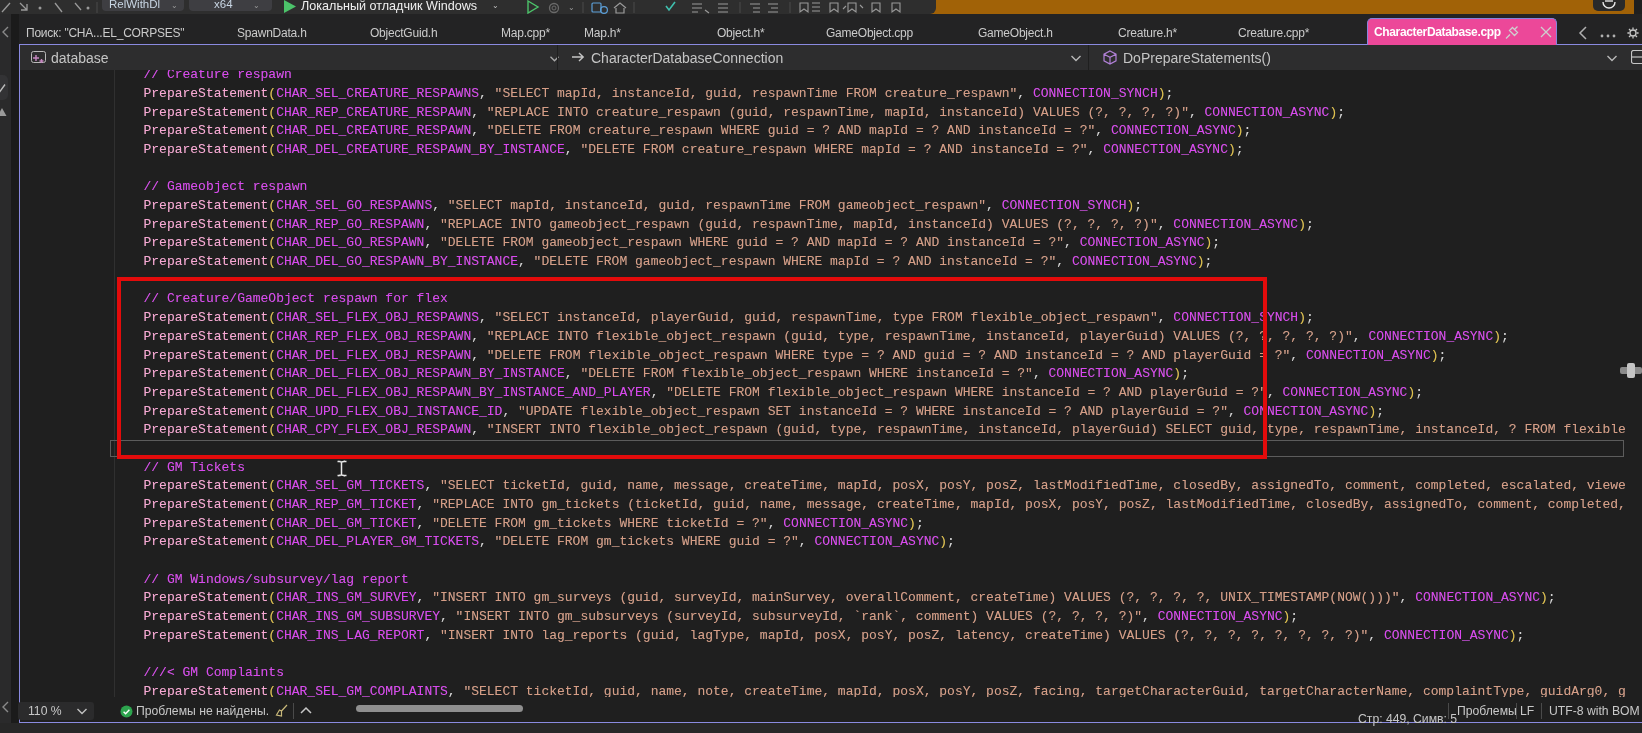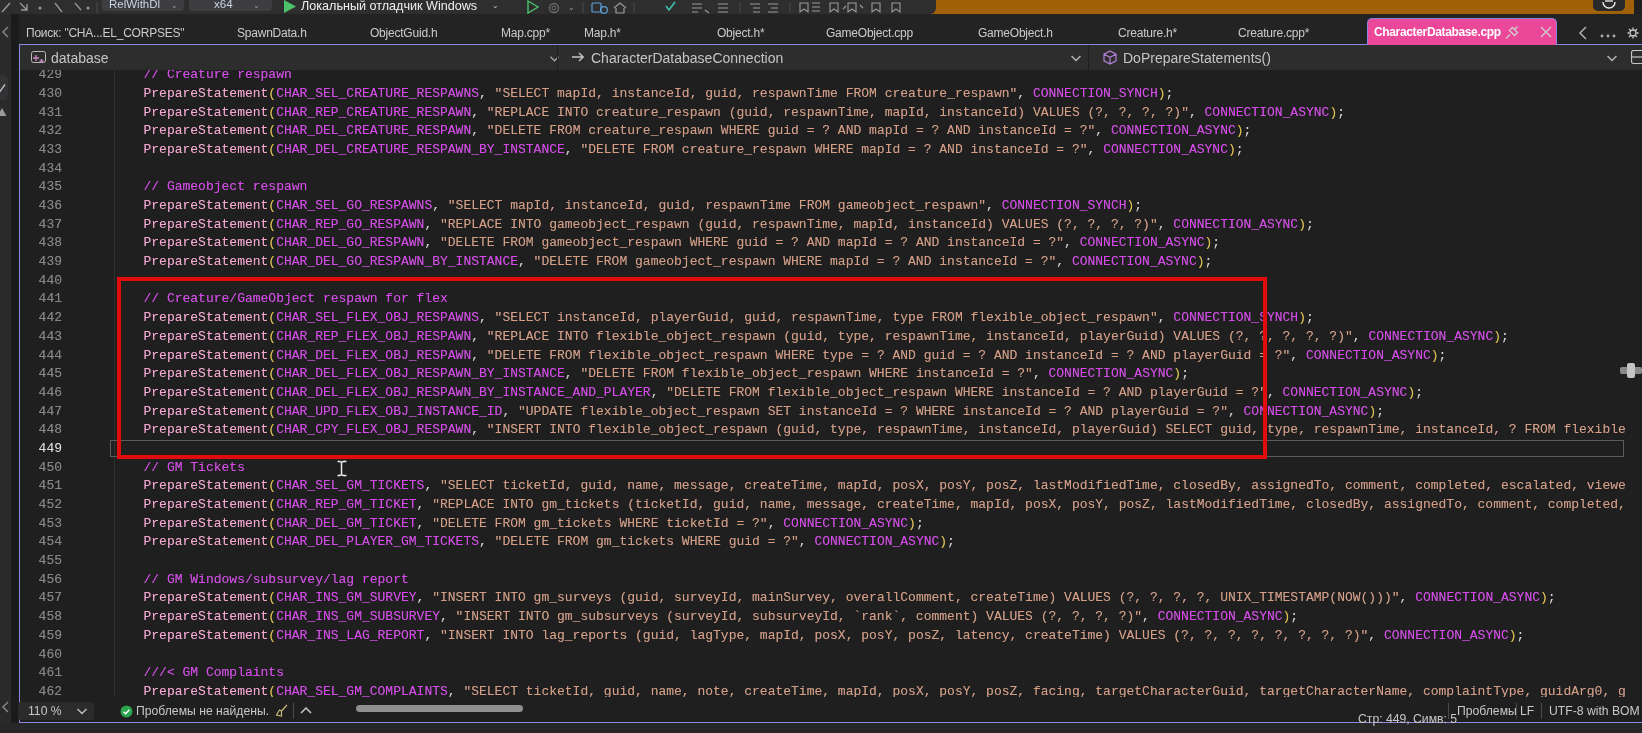--- a/index.html
+++ b/index.html
@@ -151,54 +151,20 @@
         <path d="M1.5 1 L6 5.5 L10.5 1" stroke="#b8b8b8" stroke-width="1.4" fill="none"></path>
       </svg>
   <svg class="abs" style="left:1611px;top:5px" width="16" height="15" viewBox="0 0 16 15">
     <rect x="0.5" y="0.5" width="15" height="13" rx="2" fill="none" stroke="#c5c5c5" stroke-width="1.2"></rect>
     <line x1="0.5" y1="7" x2="15.5" y2="7" stroke="#c5c5c5" stroke-width="1.2"></line>
   </svg>
  </div>
  <div id="codearea">
   <div id="indent"></div>
   <div id="curline"></div>
-  <pre id="gut">429
-430
-431
-432
-433
-434
-435
-436
-437
-438
-439
-440
-441
-442
-443
-444
-445
-446
-447
-448
-<span class="cur">449</span>
-450
-451
-452
-453
-454
-455
-456
-457
-458
-459
-460
-461
-462</pre>
   <pre id="code"><span class="w">    </span><span class="c">// Creature respawn</span>
 <span class="w">    </span><span class="f">PrepareStatement</span><span class="p">(</span><span class="e">CHAR_SEL_CREATURE_RESPAWNS</span><span class="w">, </span><span class="s">"SELECT mapId, instanceId, guid, respawnTime FROM creature_respawn"</span><span class="w">, </span><span class="e">CONNECTION_SYNCH</span><span class="p">)</span><span class="w">;</span>
 <span class="w">    </span><span class="f">PrepareStatement</span><span class="p">(</span><span class="e">CHAR_REP_CREATURE_RESPAWN</span><span class="w">, </span><span class="s">"REPLACE INTO creature_respawn (guid, respawnTime, mapId, instanceId) VALUES (?, ?, ?, ?)"</span><span class="w">, </span><span class="e">CONNECTION_ASYNC</span><span class="p">)</span><span class="w">;</span>
 <span class="w">    </span><span class="f">PrepareStatement</span><span class="p">(</span><span class="e">CHAR_DEL_CREATURE_RESPAWN</span><span class="w">, </span><span class="s">"DELETE FROM creature_respawn WHERE guid = ? AND mapId = ? AND instanceId = ?"</span><span class="w">, </span><span class="e">CONNECTION_ASYNC</span><span class="p">)</span><span class="w">;</span>
 <span class="w">    </span><span class="f">PrepareStatement</span><span class="p">(</span><span class="e">CHAR_DEL_CREATURE_RESPAWN_BY_INSTANCE</span><span class="w">, </span><span class="s">"DELETE FROM creature_respawn WHERE mapId = ? AND instanceId = ?"</span><span class="w">, </span><span class="e">CONNECTION_ASYNC</span><span class="p">)</span><span class="w">;</span>
 &nbsp;
 <span class="w">    </span><span class="c">// Gameobject respawn</span>
 <span class="w">    </span><span class="f">PrepareStatement</span><span class="p">(</span><span class="e">CHAR_SEL_GO_RESPAWNS</span><span class="w">, </span><span class="s">"SELECT mapId, instanceId, guid, respawnTime FROM gameobject_respawn"</span><span class="w">, </span><span class="e">CONNECTION_SYNCH</span><span class="p">)</span><span class="w">;</span>
 <span class="w">    </span><span class="f">PrepareStatement</span><span class="p">(</span><span class="e">CHAR_REP_GO_RESPAWN</span><span class="w">, </span><span class="s">"REPLACE INTO gameobject_respawn (guid, respawnTime, mapId, instanceId) VALUES (?, ?, ?, ?)"</span><span class="w">, </span><span class="e">CONNECTION_ASYNC</span><span class="p">)</span><span class="w">;</span>
 <span class="w">    </span><span class="f">PrepareStatement</span><span class="p">(</span><span class="e">CHAR_DEL_GO_RESPAWN</span><span class="w">, </span><span class="s">"DELETE FROM gameobject_respawn WHERE guid = ? AND mapId = ? AND instanceId = ?"</span><span class="w">, </span><span class="e">CONNECTION_ASYNC</span><span class="p">)</span><span class="w">;</span>

